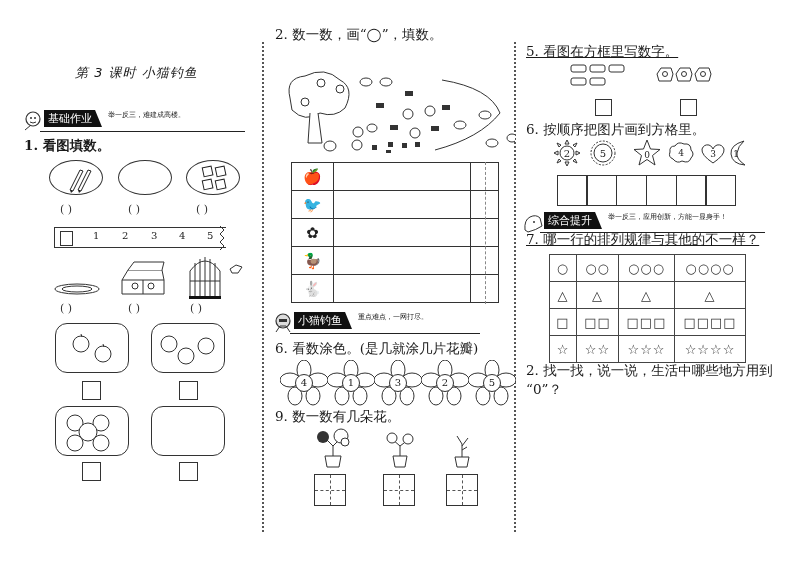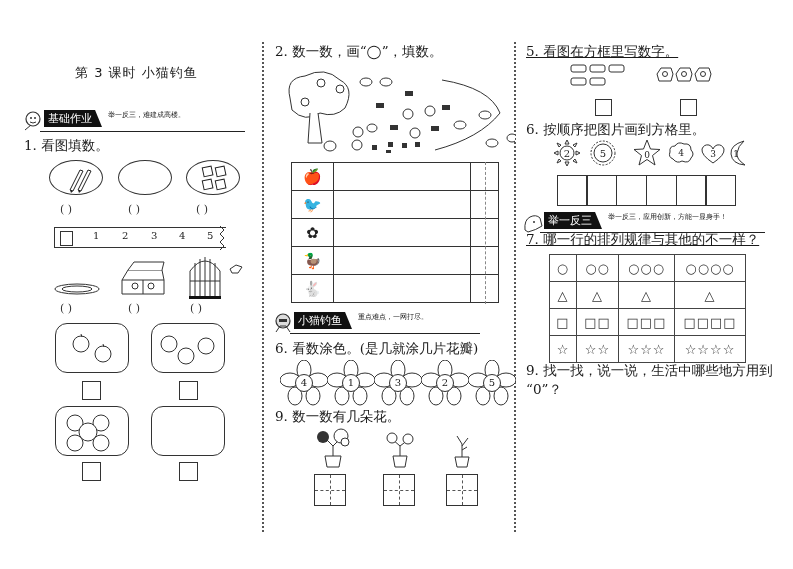--- a/index.html
+++ b/index.html
@@ -30,36 +30,36 @@
   .flower { position: absolute; width: 48px; height: 46px; }
   .flower span { position: absolute; left: 15px; top: 14px; width: 18px; height: 18px; border: 1.1px solid #333; border-radius: 50%; font-size: 10px; text-align: center; line-height: 16px; background: #fff; }
   .fig { position: absolute; text-align: center; font-size: 15px; line-height: 1; color: #222; font-family: "DejaVu Sans", sans-serif; }
 </style>
 </head>
 <body>
 
 <div class="divider" style="left:262px; top:42px; height:490px;"></div>
 <div class="divider" style="left:514px; top:42px; height:490px;"></div>
 
-<div class="abs title" style="left:75px; top:64px;">第 3 课时  小猫钓鱼</div>
+<div class="abs title" style="left:75px; top:64px;font-style:italic;">第 3 课时  小猫钓鱼</div>
 
 <div class="banner" style="left:22px; top:110px;">
   <svg class="mascot" viewBox="0 0 22 22">
       <circle cx="11" cy="9" r="7" fill="#fff" stroke="#333" stroke-width="1.2"></circle>
       <circle cx="9" cy="8" r="1" fill="#333"></circle>
       <circle cx="13" cy="8" r="1" fill="#333"></circle>
       <path d="M8 12 Q11 14 14 12" stroke="#333" fill="none"></path>
       <path d="M3 20 L9 15" stroke="#333"></path>
     </svg>
   <div class="tag">基础作业</div>
   <div class="slogan">举一反三，难建成高楼。</div>
 </div>
 <div class="banner-line" style="left:40px; top:131px; width:205px;"></div>
 
-<div class="abs q" style="left:24px; top:137px;">1. 看图填数。</div>
+<div class="abs q" style="left:24px; top:137px;font-weight:bold;">1. 看图填数。</div>
 
 <div class="oval" style="left:49px; top:160px; width:54px; height:35px;">
   <svg width="54" height="35" viewBox="0 0 54 35">
       <path d="M20 29 L30 9 L33 10 L23 30 Z" fill="#fff" stroke="#222"></path>
       <path d="M28 29 L38 9 L41 10 L31 30 Z" fill="#fff" stroke="#222"></path>
       <path d="M20 29 L21 32 L23 30" fill="#222"></path>
       <path d="M28 29 L29 32 L31 30" fill="#222"></path>
     </svg>
 </div>
 <div class="oval" style="left:118px; top:160px; width:54px; height:35px;"></div>
@@ -138,21 +138,21 @@
       <circle cx="45" cy="16" r="8" fill="#fff" stroke="#333"></circle>
       <circle cx="19" cy="36" r="8" fill="#fff" stroke="#333"></circle>
       <circle cx="45" cy="36" r="8" fill="#fff" stroke="#333"></circle>
       <circle cx="32" cy="25" r="9" fill="#fff" stroke="#333"></circle>
     </svg>
 </div>
 <div class="rbox" style="left:151px; top:406px; width:74px; height:50px;"></div>
 <div class="ansbox" style="left:82px; top:462px; width:19px; height:19px;"></div>
 <div class="ansbox" style="left:179px; top:462px; width:19px; height:19px;"></div>
 
-<div class="abs q" style="left:275px; top:43px;">2. 数一数，画“◯”，填数。</div>
+<div class="abs q" style="left:275px; top:26px;">2. 数一数，画“◯”，填数。</div>
 
 <svg class="abs" style="left:280px; top:68px;" width="235" height="85" viewBox="0 0 235 85">
   <path d="M10 30 Q5 10 25 8 Q45 -2 60 12 Q75 20 65 40 Q55 50 40 45 Q25 55 12 42 Z" fill="#fff" stroke="#333"></path>
   <path d="M30 45 L28 75 L42 75 L38 45" fill="#fff" stroke="#333"></path>
   <circle cx="41" cy="15" r="4" fill="#fff" stroke="#333"></circle>
     <circle cx="60" cy="21" r="4" fill="#fff" stroke="#333"></circle>
     <circle cx="25" cy="34" r="4" fill="#fff" stroke="#333"></circle>
   <path d="M162 12 Q210 20 220 45 Q200 70 155 82" fill="none" stroke="#333"></path>
   <g fill="#fff" stroke="#333">
     <ellipse cx="86" cy="14" rx="6" ry="4"></ellipse>
@@ -382,21 +382,21 @@
   <div></div>
   <div></div>
   <div></div>
 </div>
 
 <div class="banner" style="left:522px; top:212px;">
   <svg class="mascot" viewBox="0 0 22 22">
       <path d="M3 18 Q2 8 8 5 Q14 2 18 6 L20 14 Q14 18 6 20 Z" fill="#fff" stroke="#333"></path>
       <circle cx="12" cy="10" r="1" fill="#333"></circle>
     </svg>
-  <div class="tag">举一反三</div>
+  <div class="tag">综合提升</div>
   <div class="slogan">举一反三，应用创新，方能一显身手！</div>
 </div>
 <div class="banner-line" style="left:540px; top:232px; width:225px;"></div>
 
 <div class="abs q" style="left:526px; top:231px;text-decoration:underline;">7. 哪一行的排列规律与其他的不一样？</div>
 
 <table class="pattern" style="left:549px; top:254px; width:197px;">
   <tbody>
       <tr>
     <td style="width:27px;">○</td>
@@ -418,14 +418,14 @@
   </tr>
   <tr>
     <td>☆</td>
     <td>☆☆</td>
     <td>☆☆☆</td>
     <td>☆☆☆☆</td>
   </tr>
 </tbody>
   </table>
 
-<div class="abs q" style="left:526px; top:362px;">9. 找一找，说一说，生活中哪些地方用到</div>
+<div class="abs q" style="left:526px; top:362px;">2. 找一找，说一说，生活中哪些地方用到</div>
 <div class="abs q" style="left:526px; top:381px;">“0”？</div>
 
 </body></html>

